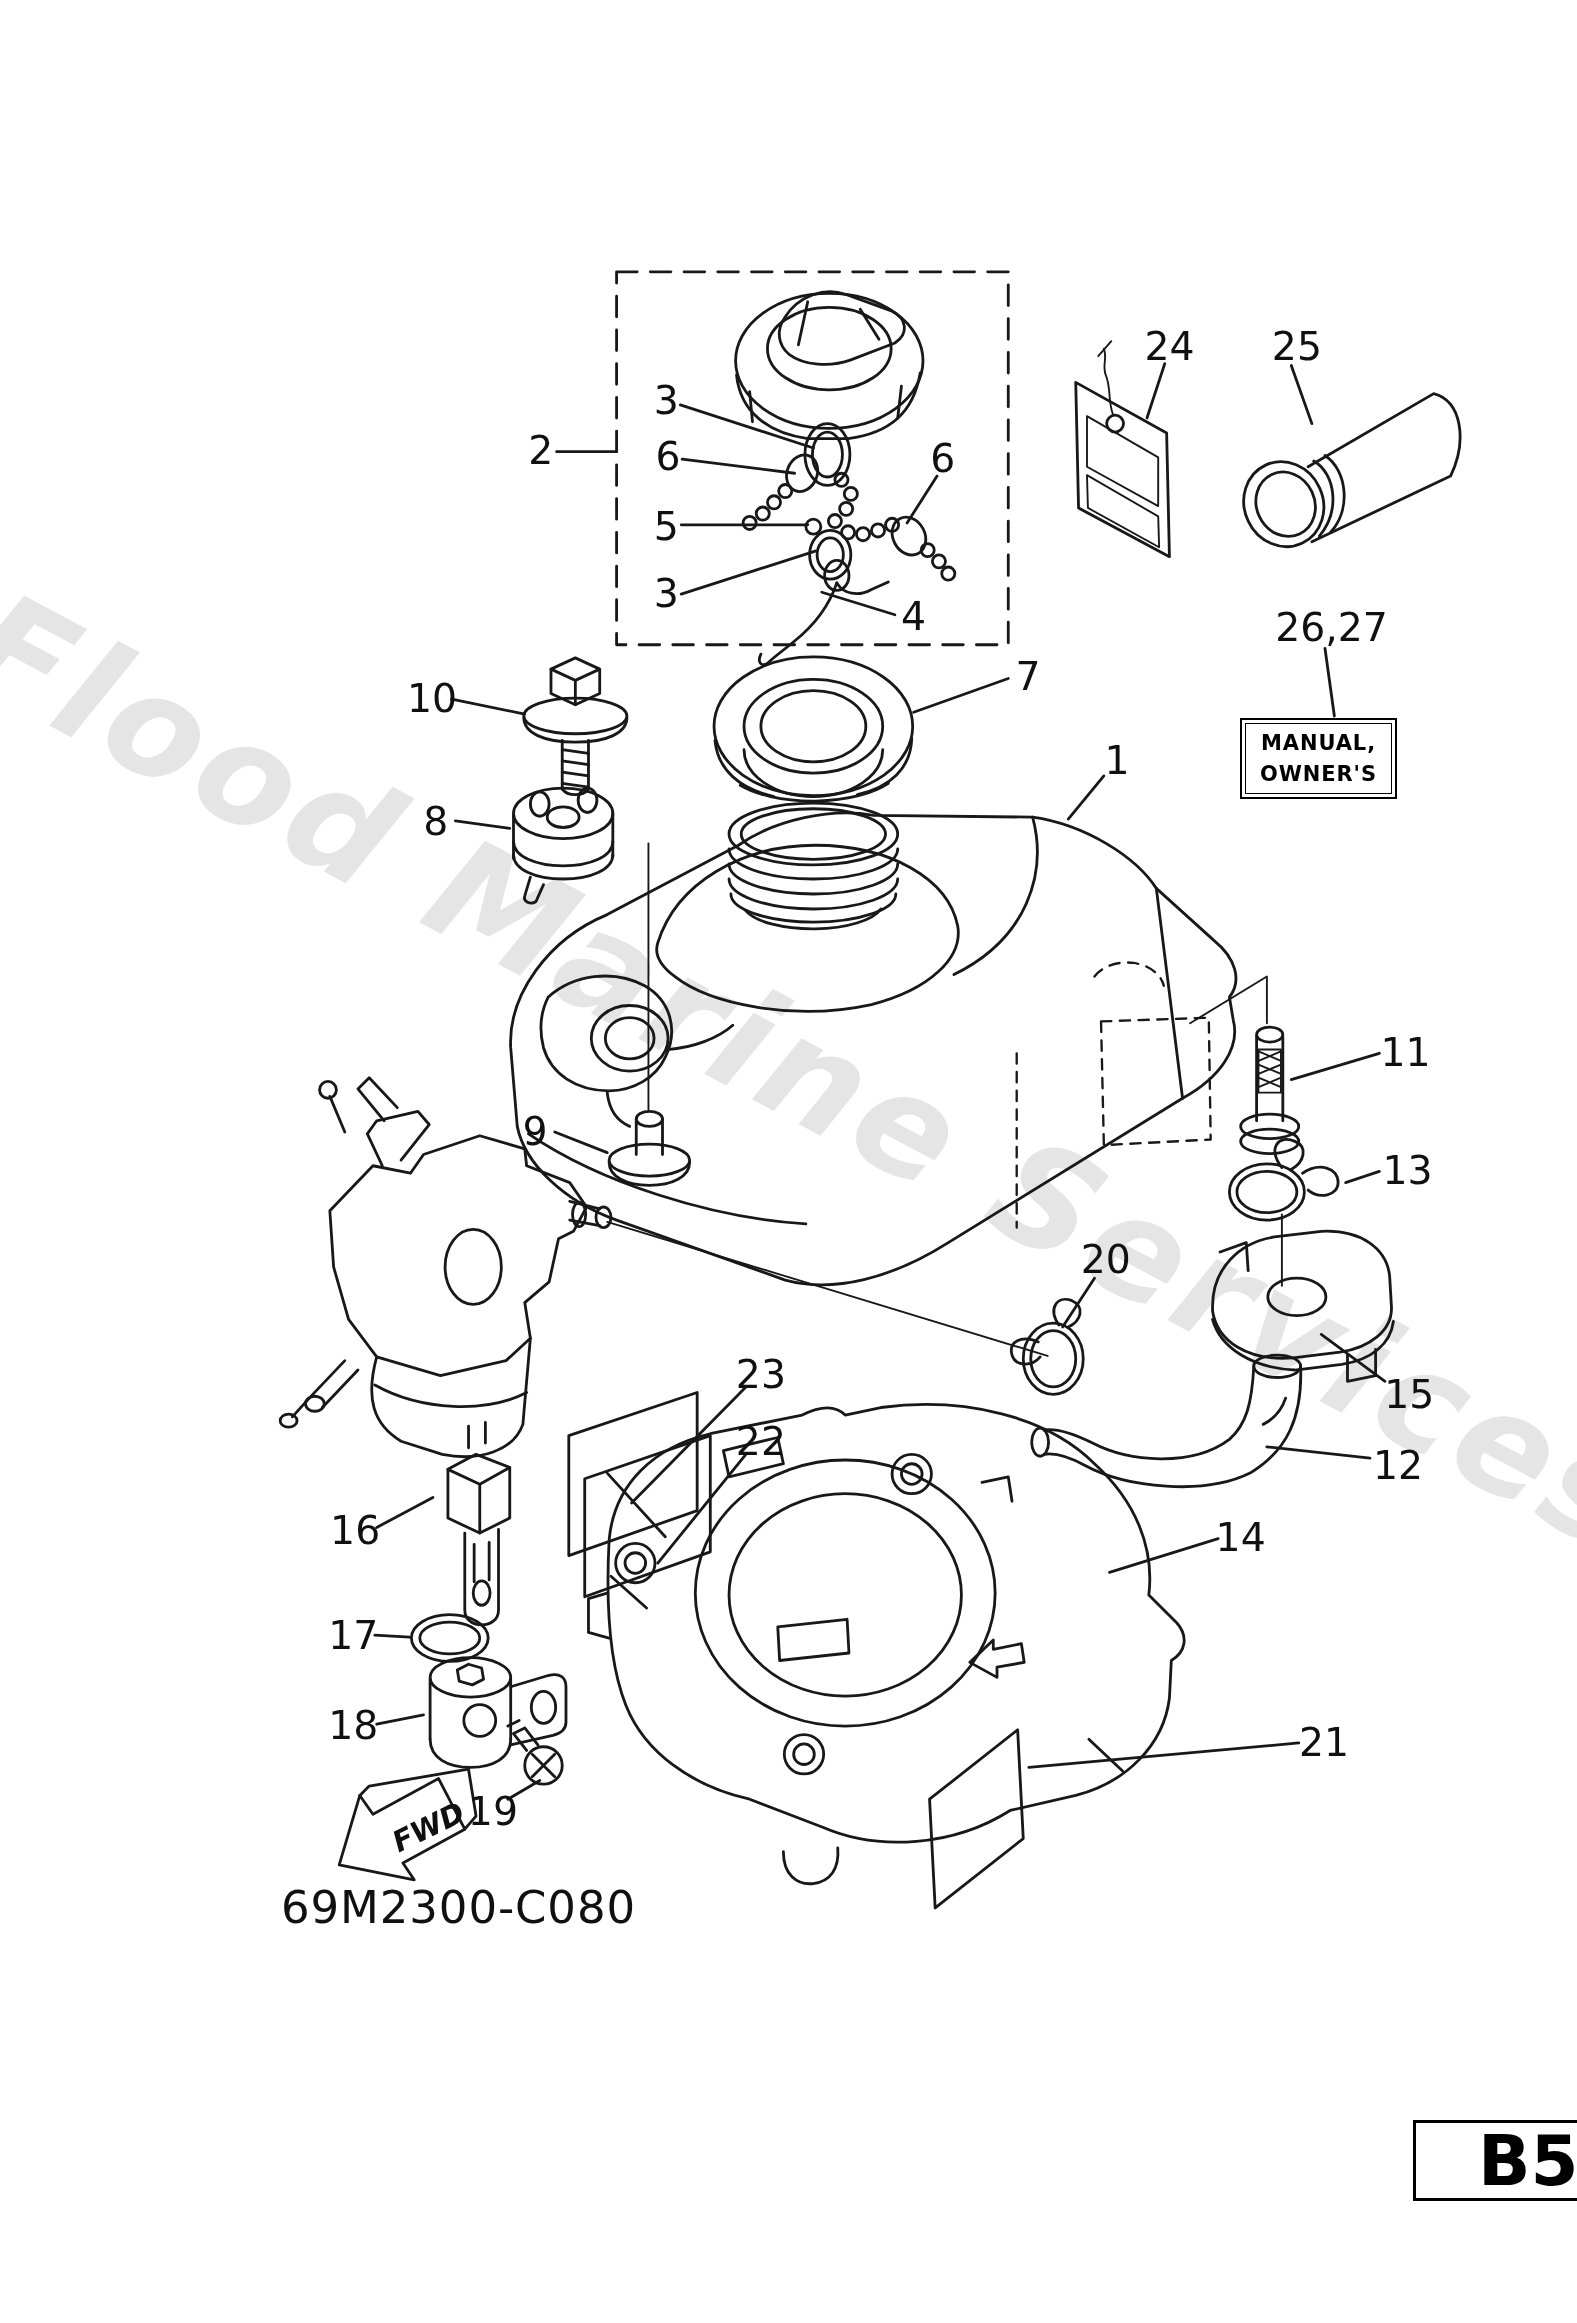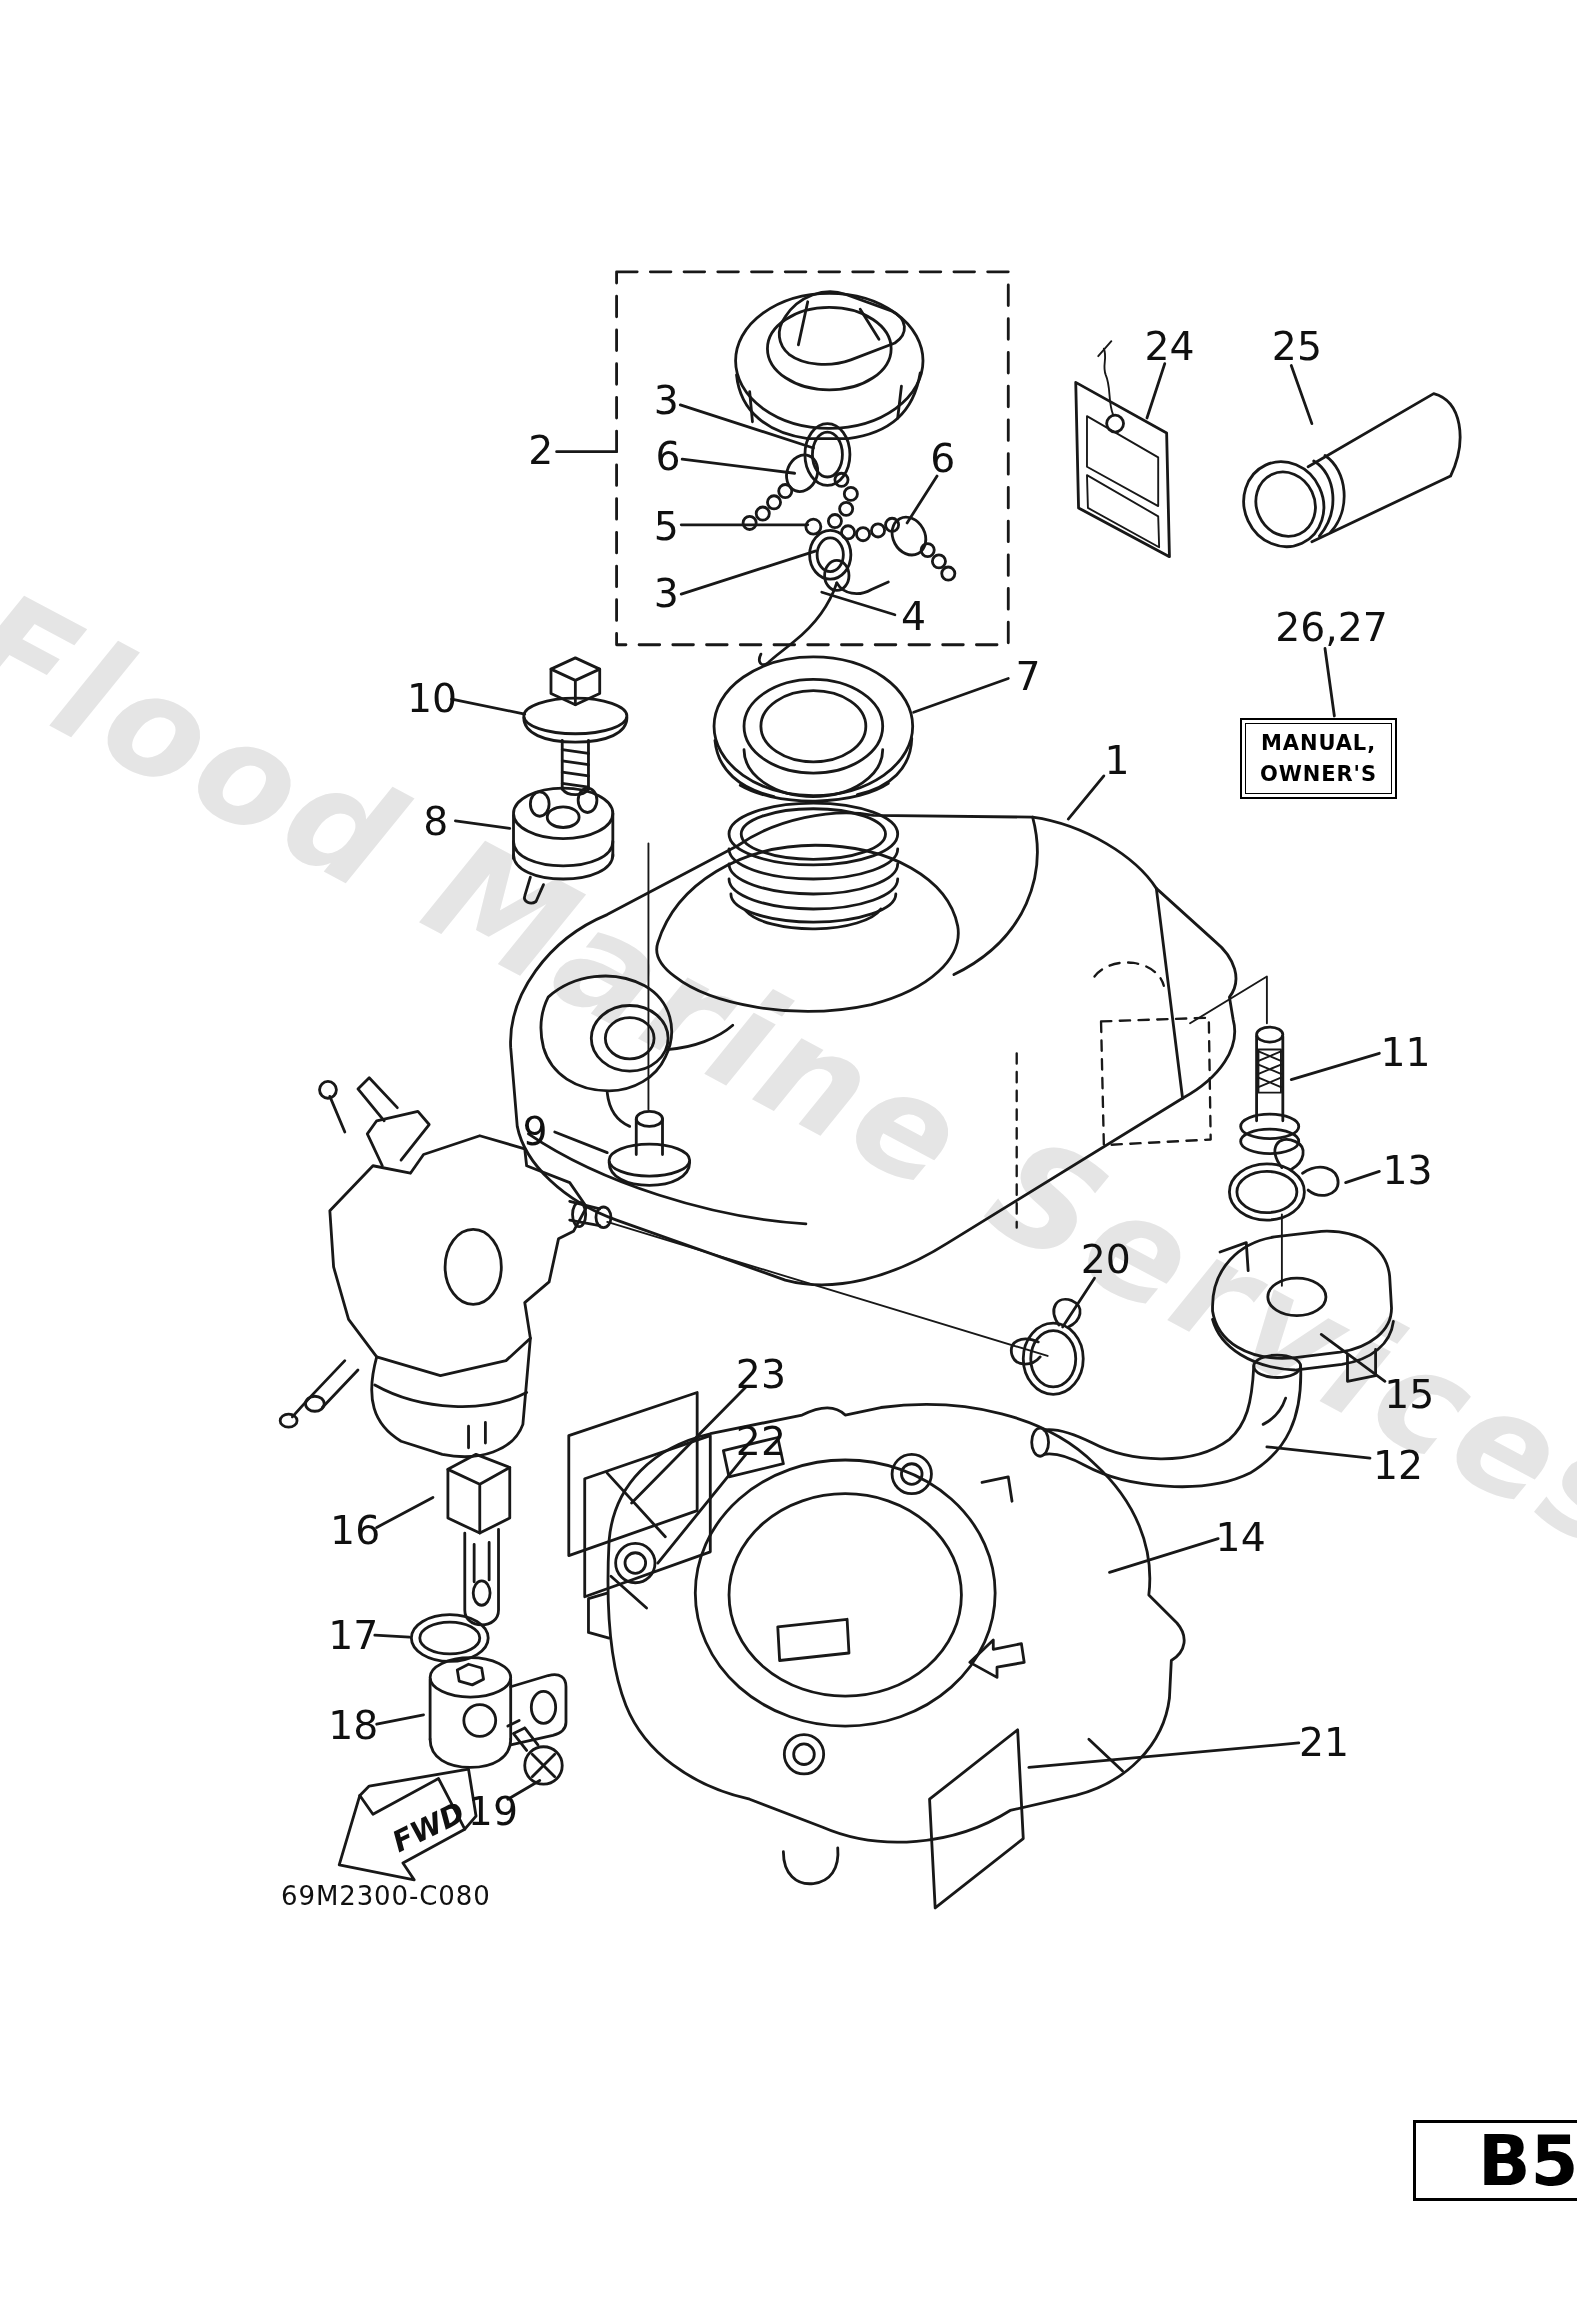--- a/index.html
+++ b/index.html
@@ -22,21 +22,21 @@
   svg.art text.lbl{font-family:"DejaVu Sans",sans-serif;font-size:42px;}
   svg.art text.fwd{font-family:"DejaVu Sans",sans-serif;font-size:31px;font-weight:bold;font-style:italic;}
   .manualbox{
     position:absolute;left:1240px;top:718px;width:157px;height:81px;
     border:2.8px solid #000;background:#fff;box-sizing:border-box;padding:2.8px;z-index:2;}
   .manualbox .inner{
     width:100%;height:100%;border:1.9px solid #000;box-sizing:border-box;
     display:flex;flex-direction:column;align-items:center;justify-content:center;
     font-size:21px;font-weight:bold;letter-spacing:0.9px;line-height:1.45;}
   .drawcode{
-    position:absolute;left:281px;top:1881px;font-size:26px;letter-spacing:0.9px;
+    position:absolute;left:281px;top:1881px;font-size:45px;letter-spacing:0.9px;
     color:#101010;z-index:2;}
   .pagebadge{
     position:absolute;left:1413px;top:2120px;width:215px;height:81px;
     border:3.7px solid #000;box-sizing:border-box;background:#fff;
     display:flex;align-items:center;padding-left:62px;
     font-size:69px;font-weight:bold;color:#000;z-index:2;}
 </style>
 </head>
 <body>
 

